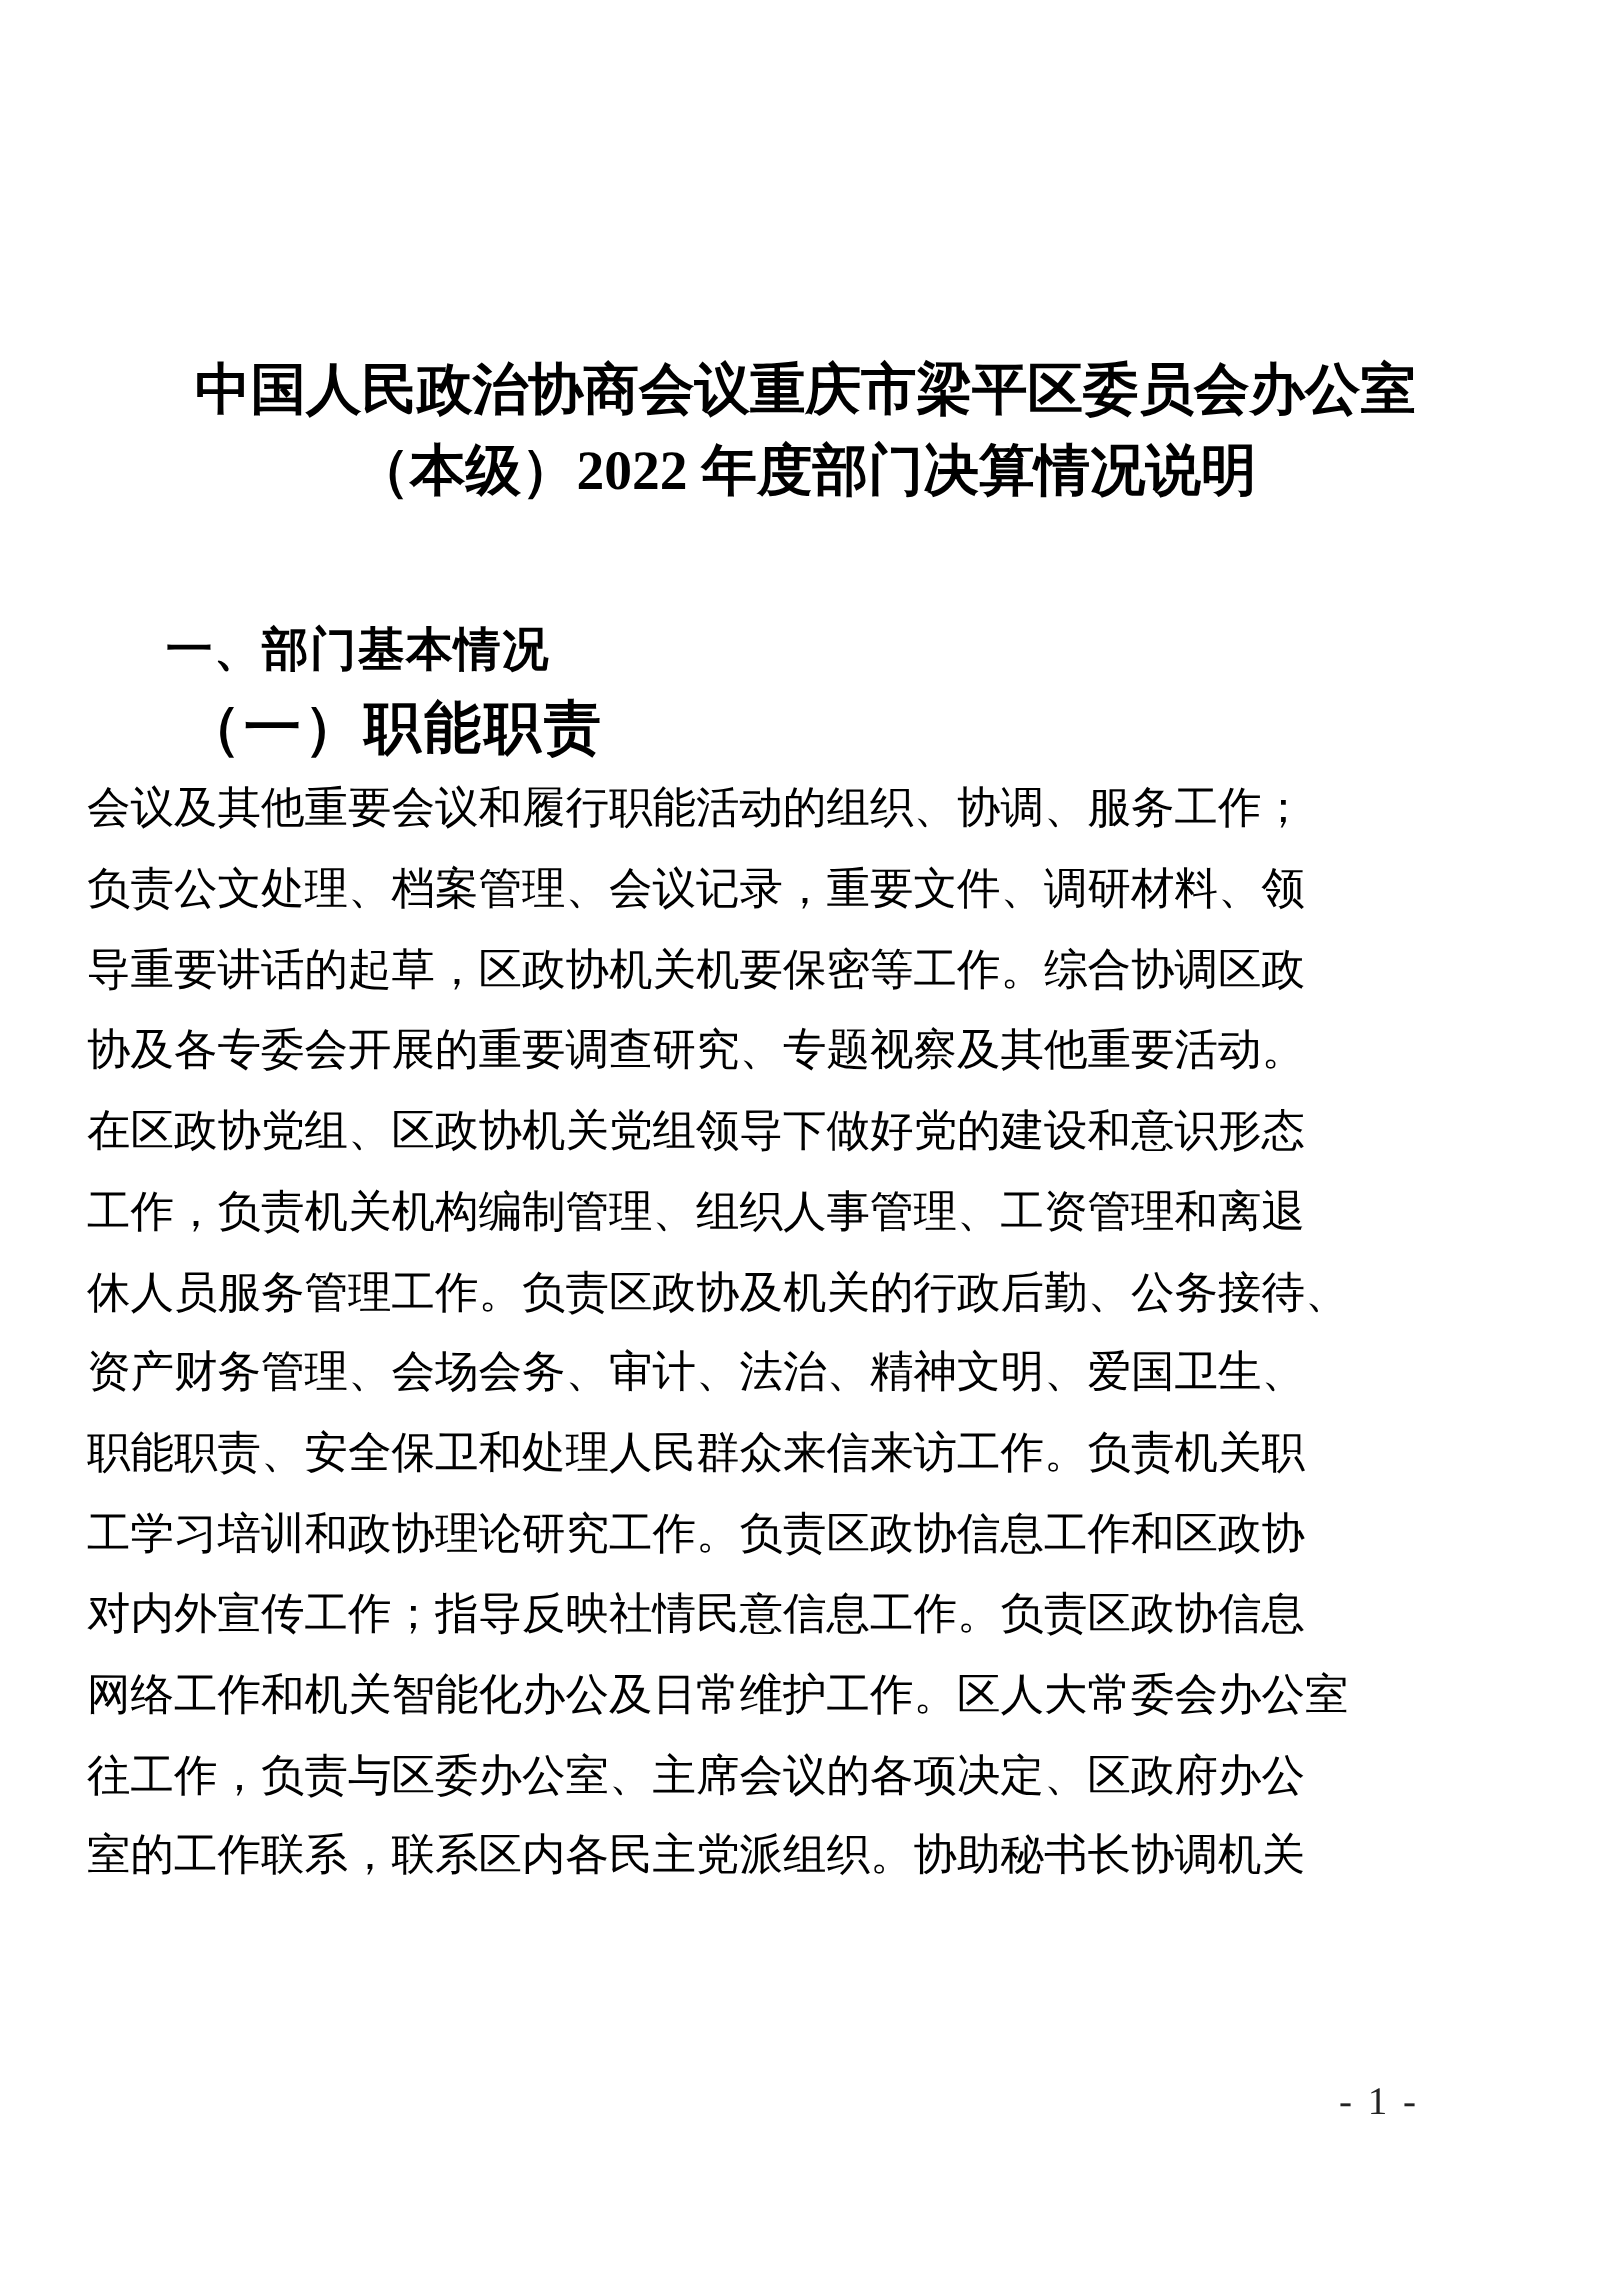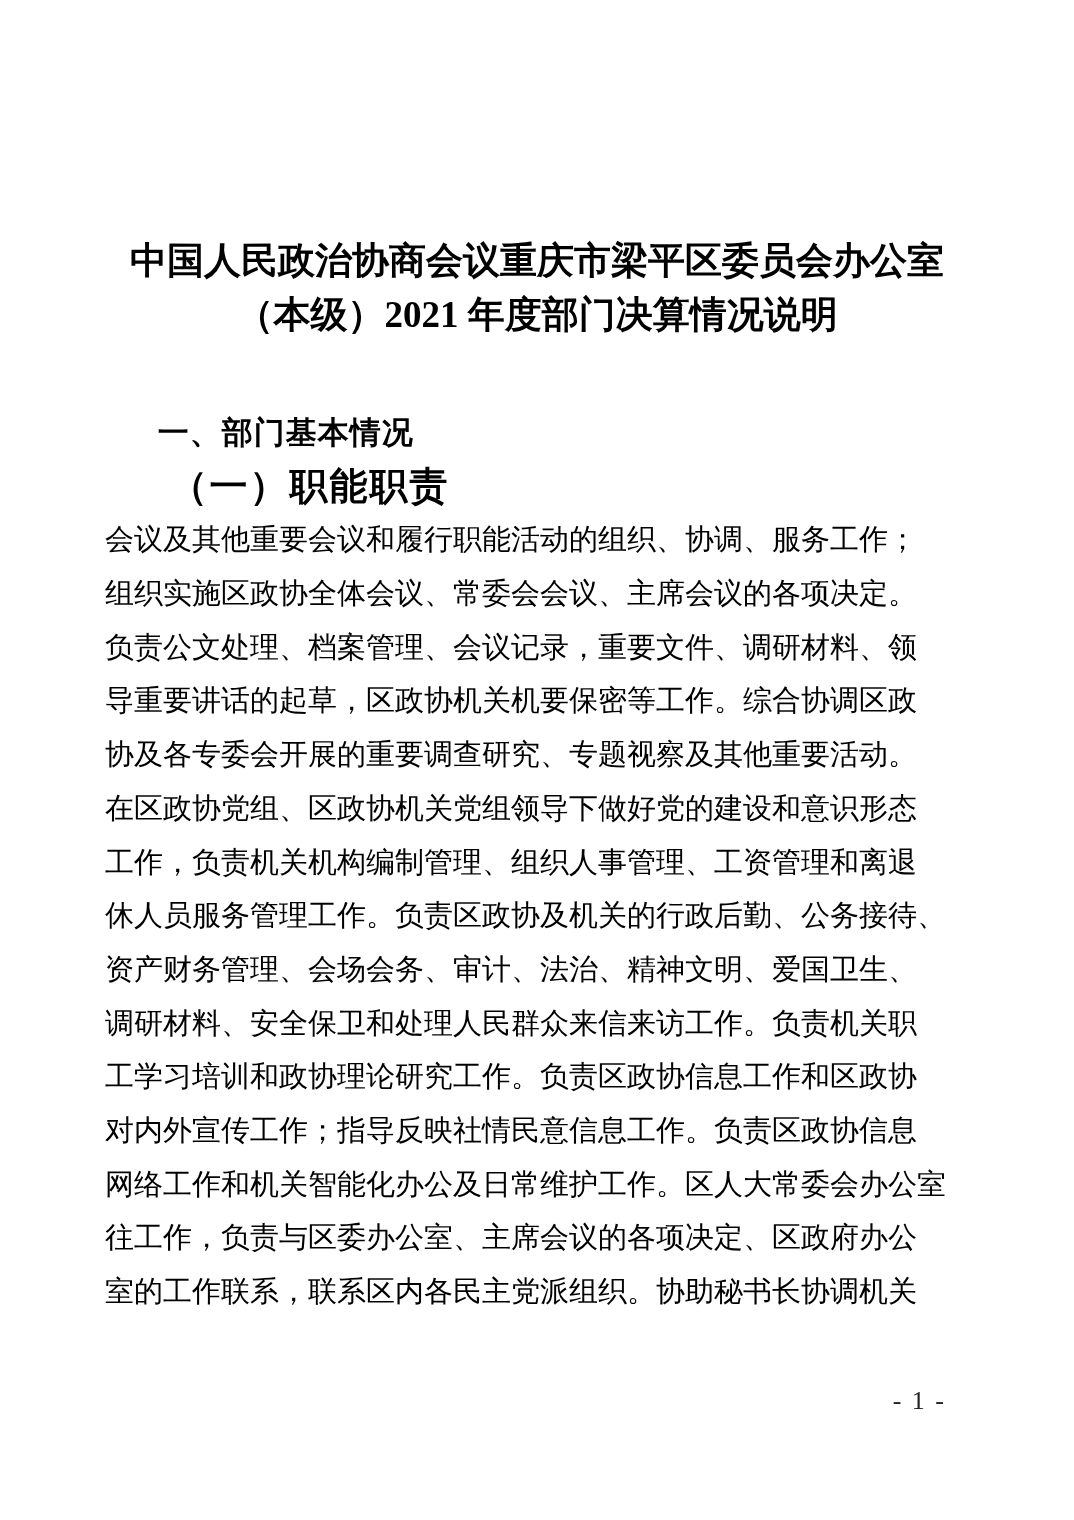--- a/index.html
+++ b/index.html
@@ -25,21 +25,21 @@
     font-size: 37px;
     line-height: 54px;
     font-family: "Liberation Serif", "DejaVu Serif", serif;
   }
   .doc-title .title-line {
     display: block;
     white-space: nowrap;
   }
   
   .content {
-    margin-left: 105px;
+    margin-left: 58px;
     width: 812px;
     margin-top: 64px;
   }
   .section-heading {
     margin: 0;
     font-size: 31px;
     font-weight: 700;
     line-height: 53.7px;
     text-indent: 1.7em;
     font-family: "Liberation Sans", "DejaVu Sans", sans-serif; 
@@ -85,38 +85,37 @@
     letter-spacing: 2px;
   }
 </style>
 </head>
 <body>
 
 <div class="page">
 
   <h1 class="doc-title">
     <span class="title-line">中国人民政治协商会议重庆市梁平区委员会办公室</span>
-    <span class="title-line">（本级）2021 年度部门决算情况说明</span>
+    <span class="title-line">（本级）2022 年度部门决算情况说明</span>
   </h1>
 
   <div class="content">
     <h2 class="section-heading">一、部门基本情况</h2>
     <h3 class="subsection-heading">（一）职能职责</h3>
 
     <div class="paragraph">
       <div class="body-line">会议及其他重要会议和履行职能活动的组织、协调、服务工作；</div>
-      <div class="body-line">组织实施区政协全体会议、常委会会议、主席会议的各项决定。</div>
       <div class="body-line">负责公文处理、档案管理、会议记录，重要文件、调研材料、领</div>
       <div class="body-line">导重要讲话的起草，区政协机关机要保密等工作。综合协调区政</div>
       <div class="body-line">协及各专委会开展的重要调查研究、专题视察及其他重要活动。</div>
       <div class="body-line">在区政协党组、区政协机关党组领导下做好党的建设和意识形态</div>
       <div class="body-line">工作，负责机关机构编制管理、组织人事管理、工资管理和离退</div>
       <div class="body-line">休人员服务管理工作。负责区政协及机关的行政后勤、公务接待、</div>
       <div class="body-line">资产财务管理、会场会务、审计、法治、精神文明、爱国卫生、</div>
-      <div class="body-line">调研材料、安全保卫和处理人民群众来信来访工作。负责机关职</div>
+      <div class="body-line">职能职责、安全保卫和处理人民群众来信来访工作。负责机关职</div>
       <div class="body-line">工学习培训和政协理论研究工作。负责区政协信息工作和区政协</div>
       <div class="body-line">对内外宣传工作；指导反映社情民意信息工作。负责区政协信息</div>
       <div class="body-line">网络工作和机关智能化办公及日常维护工作。区人大常委会办公室</div>
       <div class="body-line">往工作，负责与区委办公室、主席会议的各项决定、区政府办公</div>
       <div class="body-line">室的工作联系，联系区内各民主党派组织。协助秘书长协调机关</div>
     </div>
   </div>
 
   <div class="page-footer">- 1 -</div>
 

